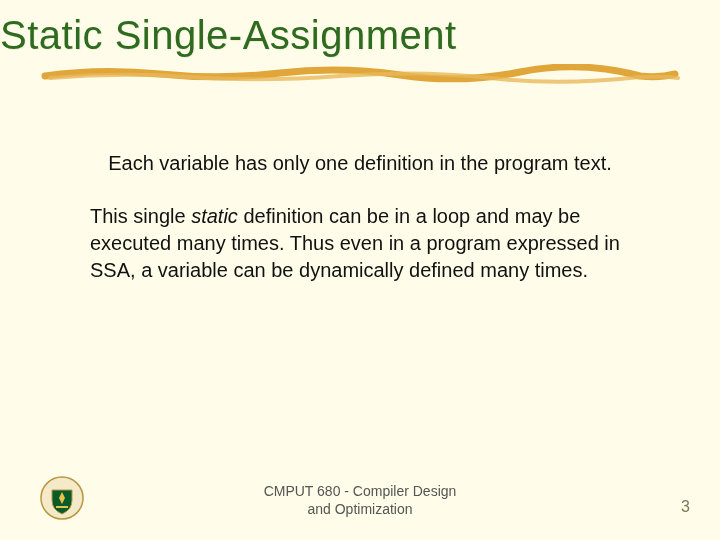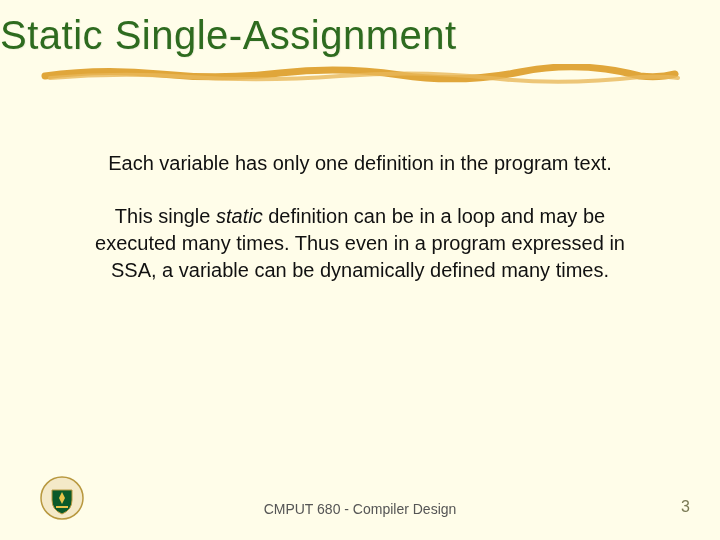--- a/index.html
+++ b/index.html
@@ -33,21 +33,21 @@
   .line1 {
     font-size: 20px;
     color: #111;
     text-align: center;
     margin-top: 68px;
     padding: 0 55px;
   }
   .para {
     font-size: 20px;
     color: #111;
-    text-align: center;
+    text-align: left;
     margin-top: 28px;
     padding: 0 90px;
     line-height: 1.35;
   }
   .italic { font-style: italic; }
   .footer {
     position: absolute;
     left: 0; right: 0;
     bottom: 20px;
     height: 50px;
@@ -99,15 +99,16 @@
 
 <div class="footer">
   <svg class="logo" viewBox="0 0 44 44" aria-label="University of Alberta crest">
     <circle cx="22" cy="22" r="21" fill="#f4e9c8" stroke="#b8983f" stroke-width="1.5"></circle>
     <path d="M12 14 H32 V24 Q32 34 22 38 Q12 34 12 24 Z" fill="#0a5a2a" stroke="#b8983f" stroke-width="1"></path>
     <path d="M22 16 L25 22 L22 28 L19 22 Z" fill="#e8c34a"></path>
     <rect x="16" y="30" width="12" height="2" fill="#e8c34a"></rect>
   </svg>
   <div class="footer-text">
     <span>CMPUT 680 - Compiler Design</span><br>
+    <span>and Optimization</span>
   </div>
   <div class="page-num">3</div>
 </div>
 
 </body></html>

